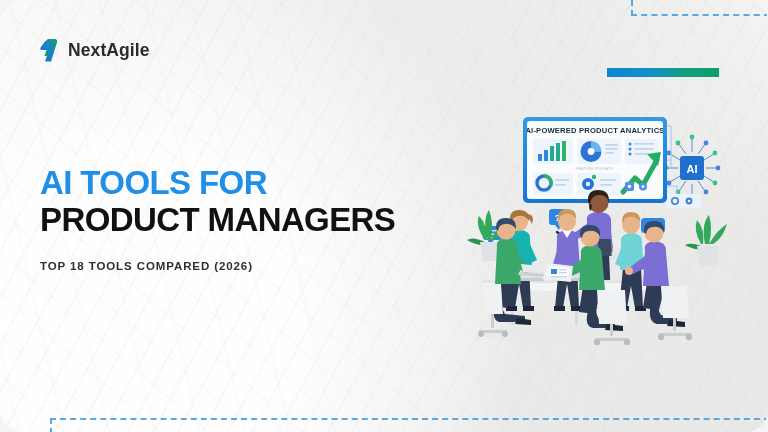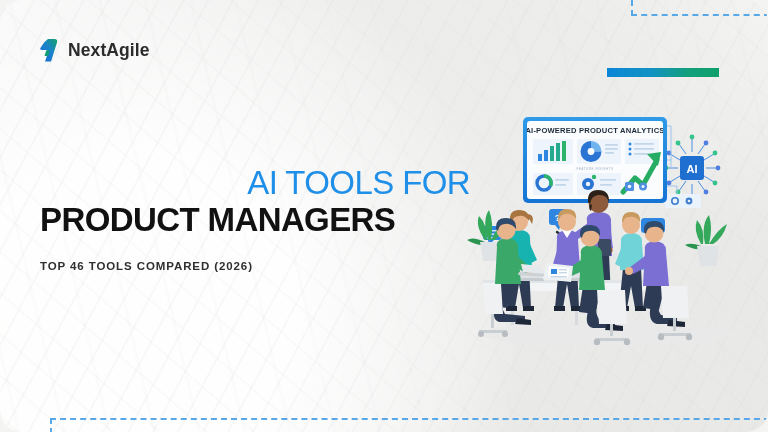--- a/index.html
+++ b/index.html
@@ -45,22 +45,22 @@
   .logo{position:absolute;left:38px;top:38px;display:flex;align-items:center;gap:7px;}
   .logo-mark{width:23px;height:25px;display:block;}
   .logo-word{
     font-size:17.5px;font-weight:600;color:#2b2b2b;letter-spacing:.1px;
     font-family:"Liberation Sans", sans-serif;
   }
 
   
   .headline{position:absolute;left:40px;top:166px;width:430px;}
   .h-line1{
-    font-size:33px;line-height:1.04;font-weight:normal;color:#1f8fe8;
-    letter-spacing:-.6px;margin:0;text-align:right;
+    font-size:33px;line-height:1.04;font-weight:bold;color:#1f8fe8;
+    letter-spacing:-.6px;margin:0;
   }
   .h-line2{
     font-size:33px;line-height:1.04;font-weight:bold;color:#111111;
     letter-spacing:-.6px;margin:3px 0 17px 0;
   }
   .subhead{
     position:absolute;left:40px;top:260px;
     font-size:11.5px;font-weight:bold;color:#2f2f2f;letter-spacing:.9px;
   }
 
@@ -90,21 +90,21 @@
       <path d="M20 2 L33 2 Q40 2 38 9 L26 47 L14 47 L20 30 Q22 24 16 24 L8 24 Q2 24 6 18 L13 8 Z" fill="url(#lgGrad)"></path>
       <path d="M19 24 Q24 24 22.5 29 L20 36 L13 36 L16.5 25 Z" fill="#0f9c74"></path>
     </svg>
     <span class="logo-word">NextAgile</span>
   </div>
 
   <div class="headline">
     <div class="h-line1">AI TOOLS FOR</div>
     <div class="h-line2">PRODUCT MANAGERS</div>
   </div>
-  <div class="subhead">TOP 46 TOOLS COMPARED (2026)</div>
+  <div class="subhead">TOP 18 TOOLS COMPARED (2026)</div>
 
   <div class="illo">
     <svg viewBox="0 0 305 245" xmlns="http://www.w3.org/2000/svg">
       <defs>
         <linearGradient id="scrGrad" x1="0" y1="0" x2="0" y2="1">
           <stop offset="0" stop-color="#2e9ae8"></stop>
             <stop offset="1" stop-color="#1474d4"></stop>
         </linearGradient>
         <clipPath id="scrClip">
             <rect x="72" y="13" width="136" height="78" rx="3"></rect>

